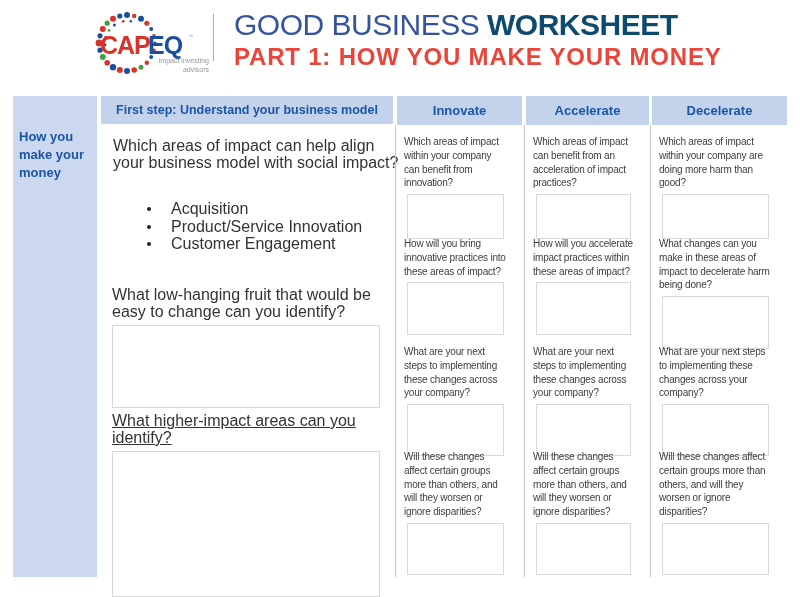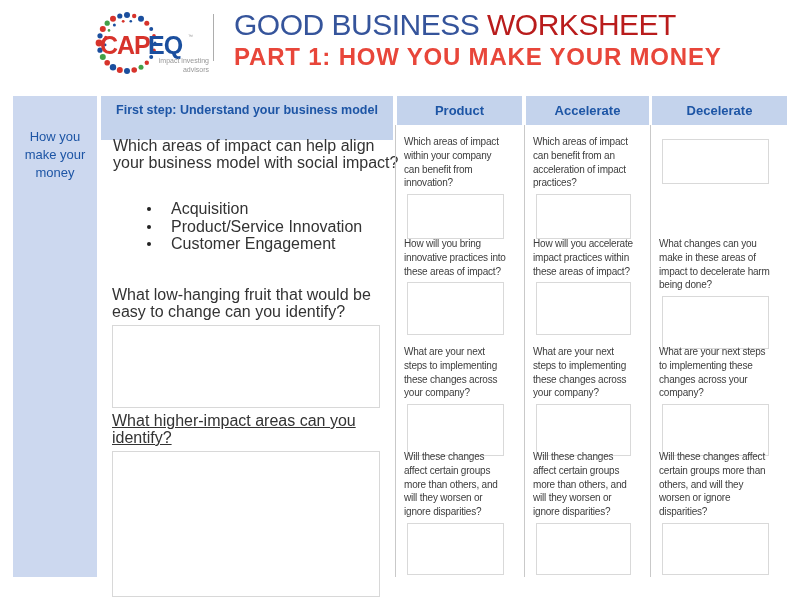--- a/index.html
+++ b/index.html
@@ -5,32 +5,32 @@
   html,body{margin:0;padding:0;background:#fff;}
   .page{position:relative;width:800px;height:597px;background:#ffffff;overflow:hidden;
         font-family:"Liberation Sans", sans-serif;}
 
   
   .logo-svg{position:absolute;left:89px;top:7px;width:124px;height:74px;}
   .logo-divider{position:absolute;left:213px;top:14px;width:1px;height:47px;background:#adadad;}
   .titles{position:absolute;left:234px;top:9px;}
   .title-line{font-size:30px;line-height:32px;letter-spacing:-0.5px;color:#35549b;white-space:nowrap;}
   .title-bold{font-weight:400;}
-  .title-light{font-weight:400;color:#b91c1c;}
+  .title-light{font-weight:700;color:#0c4a6e;}
   .subtitle{font-size:24px;line-height:26px;margin-top:3px;color:#e8463a;font-weight:700;
             letter-spacing:0.8px;white-space:nowrap;}
 
   
   .band{background:#c4d3ec;color:#1d55a5;font-weight:700;text-align:center;}
   .sidebar{position:absolute;left:13px;top:96px;width:84px;height:481px;background:#ccd8ef;}
-  .sidebar .lbl{padding:32px 6px 0 6px;text-align:center;font-size:13px;font-weight:400;
+  .sidebar .lbl{padding:32px 6px 0 6px;text-align:left;font-size:13px;font-weight:700;
                 line-height:18px;color:#1d55a5;}
 
   .col1{position:absolute;left:101px;top:96px;width:292px;height:481px;}
-  .col1-head{position:absolute;left:0;right:0;top:0;height:44px;line-height:29px;font-size:12.5px;}
+  .col1-head{position:absolute;left:0;right:0;top:0;height:28px;line-height:29px;font-size:12.5px;}
   .col1-body{position:absolute;left:0;right:0;top:29px;bottom:0;font-size:16px;color:#333;}
   .c1q1{position:absolute;left:12px;top:12px;width:286px;line-height:17px;}
   .c1bullets{position:absolute;left:46px;top:75px;}
   .c1bullets .li{position:relative;padding-left:24px;line-height:17.5px;}
   .dot{position:absolute;left:0;top:7px;width:4px;height:4px;border-radius:50%;background:#222;}
   .c1sec2{position:absolute;left:11px;top:141px;width:276px;}
   .c1sec3{position:absolute;left:11px;top:267px;width:276px;text-decoration:underline;}
   .c1q{line-height:17px;width:268px;margin-top:20px;}
   .c1box{margin-top:5px;background:#fff;border:1px solid #d8d8d8;width:266px;}
   .c1box.b1{height:81px;}
@@ -126,21 +126,21 @@
         <div class="c1box b2"></div>
       </div>
     </div>
   </div>
 
   <div class="vline" style="left:395px;"></div>
   <div class="vline" style="left:524px;"></div>
   <div class="vline" style="left:650px;"></div>
 
   <div class="qcol" id="col-innovate">
-    <div class="qcol-head band">Product</div>
+    <div class="qcol-head band">Innovate</div>
     <div class="qcol-body">
       <div class="sec s1">
         <div class="qtext">Which areas of impact within your company can benefit from innovation?</div>
         <div class="qbox"></div>
       </div>
       <div class="sec s2">
         <div class="qtext">How will you bring innovative practices into these areas of impact?</div>
         <div class="qbox"></div>
       </div>
       <div class="sec s3">
@@ -173,20 +173,21 @@
         <div class="qtext">Will these changes affect certain groups more than others, and will they worsen or ignore disparities?</div>
         <div class="qbox"></div>
       </div>
     </div>
   </div>
 
   <div class="qcol" id="col-decelerate">
     <div class="qcol-head band">Decelerate</div>
     <div class="qcol-body">
       <div class="sec s1">
+        <div class="qtext">Which areas of impact within your company are doing more harm than good?</div>
         <div class="qbox"></div>
       </div>
       <div class="sec s2">
         <div class="qtext">What changes can you make in these areas of impact to decelerate harm being done?</div>
         <div class="qbox"></div>
       </div>
       <div class="sec s3">
         <div class="qtext">What are your next steps to implementing these changes across your company?</div>
         <div class="qbox"></div>
       </div>

